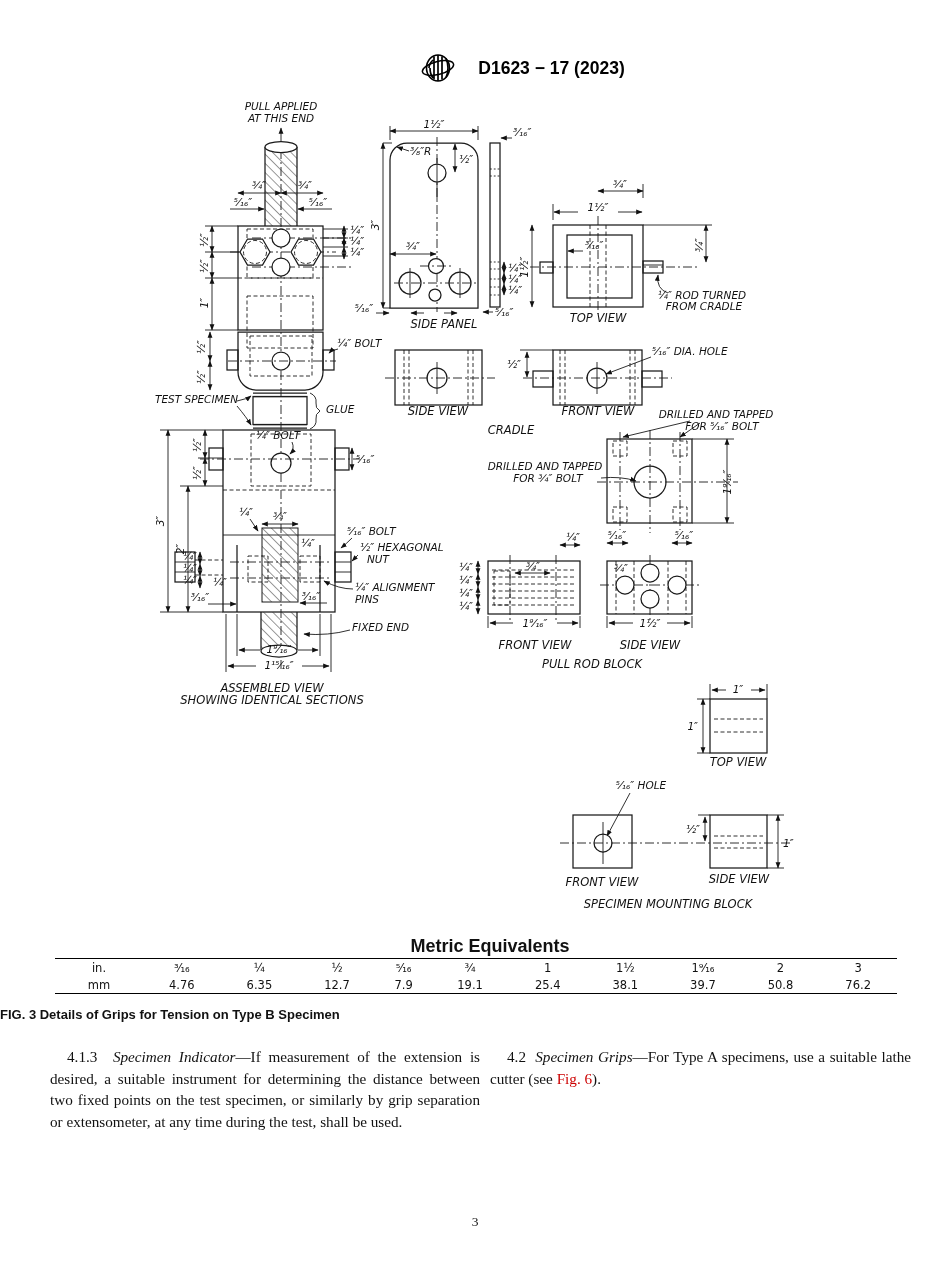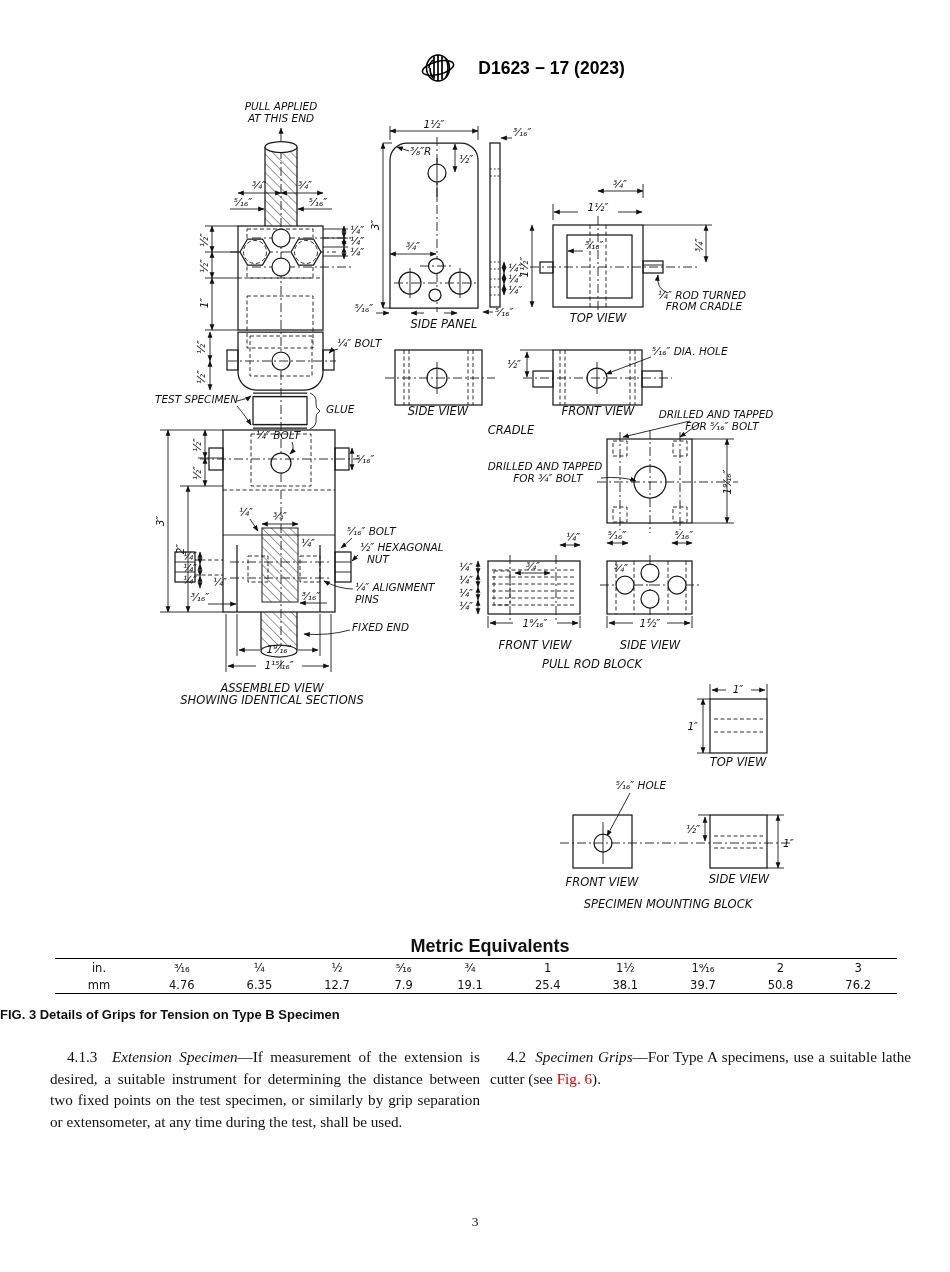--- a/index.html
+++ b/index.html
@@ -500,20 +500,20 @@
       <td>39.7</td>
       <td>50.8</td>
       <td>76.2</td>
     </tr>
   </tbody>
     </table>
 
   <div class="figcap">FIG. 3 Details of Grips for Tension on Type B Specimen</div>
 
   <div class="col col-left">
-    <p><span>4.1.3</span>&nbsp;&nbsp;<span class="term">Extension Specimen</span><span>—If measurement of the extension is desired, a suitable instrument for determining the distance between two fixed points on the test specimen, or similarly by grip separation or extensometer, at any time during the test, shall be used.</span></p>
+    <p><span>4.1.3</span>&nbsp;&nbsp;<span class="term">Specimen Indicator</span><span>—If measurement of the extension is desired, a suitable instrument for determining the distance between two fixed points on the test specimen, or similarly by grip separation or extensometer, at any time during the test, shall be used.</span></p>
   </div>
   <div class="col col-right">
     <p><span>4.2</span>&nbsp;&nbsp;<span class="term">Specimen Grips</span><span>—For Type A specimens, use a suitable lathe cutter (see </span><a href="#" class="figlink" id="fig6-link" style="color: rgb(204, 0, 0);">Fig. 6</a><span>).</span></p>
   </div>
 
   <div class="pageno">3</div>
 </div>
 
 </body></html>

